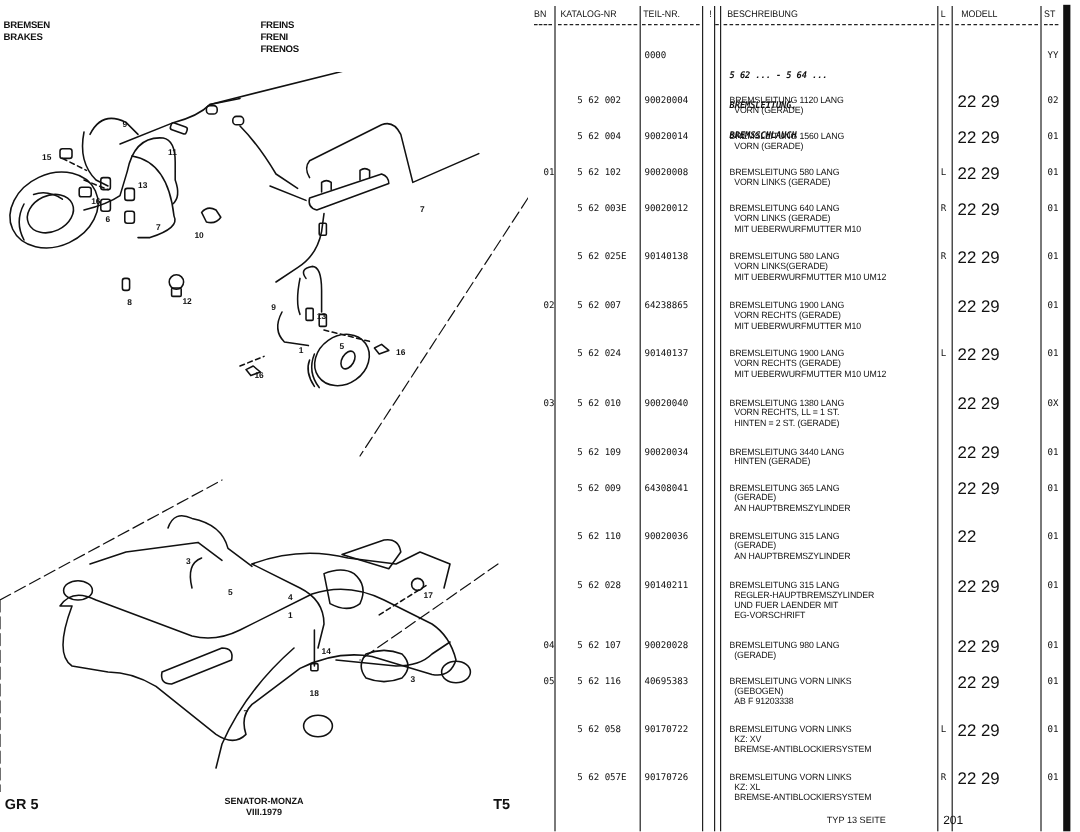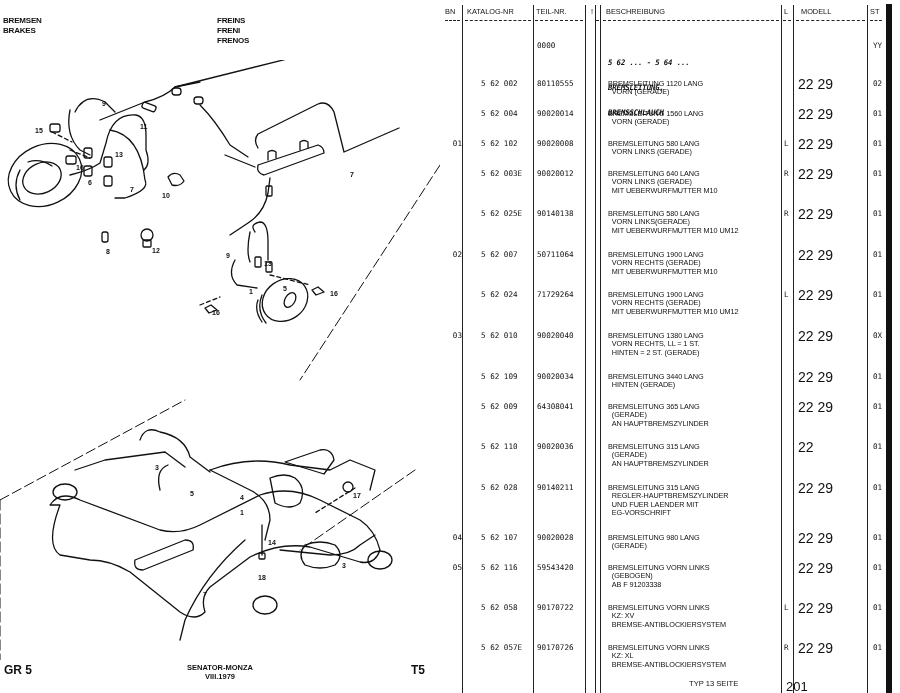--- a/index.html
+++ b/index.html
@@ -32,21 +32,21 @@
   .c-kat { left: 36px; }
   .c-teil { left: 92px; }
   .c-desc { left: 163px; font-family: "Liberation Sans", sans-serif; font-size: 7.6px; letter-spacing: -0.1px; transform: scaleX(0.96); transform-origin:left; }
   .c-desc .sub { padding-left: 4px; display: block; }
   .c-desc .first { display: block; }
   .c-l { left: 339px; }
   .c-mod { left: 353px; font-family: "Liberation Sans", sans-serif; font-size: 14px; }
   .c-st { left: 428px; }
   .italic-hdr { font-family: "DejaVu Sans Mono", monospace; font-style: italic; font-weight: bold; font-size: 7.6px; }
   #typ-line { position: absolute; left: 244px; top: 679px; font-family: "Liberation Sans", sans-serif; font-size: 7.6px; text-align: center; }
-  #seite-num { position: absolute; left: 341px; top: 679px; font-family: "Liberation Sans", sans-serif; font-size: 13px; }
+  #seite-num { position: absolute; left: 341px; top: 679px; font-family: "Liberation Sans", sans-serif; font-size: 10px; }
 </style>
 </head>
 <body>
 
 <div id="title-de" class="hdr-l">
   <div>BREMSEN</div>
   <div>BRAKES</div>
 </div>
 <div id="title-fr" class="hdr-l">
   <div>FREINS</div>
@@ -211,21 +211,21 @@
       <span class="first">BREMSLEITUNG,</span>
       <span class="first">BREMSSCHLAUCH</span>
     </div>
     <div class="c c-st">YY</div>
   </div>
 
   <div id="rows">
       <div class="row" style="top: 80px;">
         <div class="c c-bn"></div>
         <div class="c c-kat">5 62 002</div>
-        <div class="c c-teil">80110555</div>
+        <div class="c c-teil">90020004</div>
         <div class="c c-desc"><span class="first">BREMSLEITUNG 1120 LANG</span><span class="sub">VORN (GERADE)</span></div>
         <div class="c c-l"></div>
         <div class="c c-mod">22 29</div>
         <div class="c c-st">02</div>
       </div>
       <div class="row" style="top: 110px;">
         <div class="c c-bn"></div>
         <div class="c c-kat">5 62 004</div>
         <div class="c c-teil">90020014</div>
         <div class="c c-desc"><span class="first">BREMSLEITUNG 1560 LANG</span><span class="sub">VORN (GERADE)</span></div>
@@ -256,30 +256,30 @@
         <div class="c c-kat">5 62 025E</div>
         <div class="c c-teil">90140138</div>
         <div class="c c-desc"><span class="first">BREMSLEITUNG 580 LANG</span><span class="sub">VORN LINKS(GERADE)</span><span class="sub">MIT UEBERWURFMUTTER M10 UM12</span></div>
         <div class="c c-l">R</div>
         <div class="c c-mod">22 29</div>
         <div class="c c-st">01</div>
       </div>
       <div class="row" style="top: 251px;">
         <div class="c c-bn">02</div>
         <div class="c c-kat">5 62 007</div>
-        <div class="c c-teil">50711064</div>
+        <div class="c c-teil">64238865</div>
         <div class="c c-desc"><span class="first">BREMSLEITUNG 1900 LANG</span><span class="sub">VORN RECHTS (GERADE)</span><span class="sub">MIT UEBERWURFMUTTER M10</span></div>
         <div class="c c-l"></div>
         <div class="c c-mod">22 29</div>
         <div class="c c-st">01</div>
       </div>
       <div class="row" style="top: 291px;">
         <div class="c c-bn"></div>
         <div class="c c-kat">5 62 024</div>
-        <div class="c c-teil">71729264</div>
+        <div class="c c-teil">90140137</div>
         <div class="c c-desc"><span class="first">BREMSLEITUNG 1900 LANG</span><span class="sub">VORN RECHTS (GERADE)</span><span class="sub">MIT UEBERWURFMUTTER M10 UM12</span></div>
         <div class="c c-l">L</div>
         <div class="c c-mod">22 29</div>
         <div class="c c-st">01</div>
       </div>
       <div class="row" style="top: 332px;">
         <div class="c c-bn">03</div>
         <div class="c c-kat">5 62 010</div>
         <div class="c c-teil">90020040</div>
         <div class="c c-desc"><span class="first">BREMSLEITUNG 1380 LANG</span><span class="sub">VORN RECHTS, LL = 1 ST.</span><span class="sub">HINTEN = 2 ST. (GERADE)</span></div>
@@ -328,21 +328,21 @@
         <div class="c c-kat">5 62 107</div>
         <div class="c c-teil">90020028</div>
         <div class="c c-desc"><span class="first">BREMSLEITUNG 980 LANG</span><span class="sub">(GERADE)</span></div>
         <div class="c c-l"></div>
         <div class="c c-mod">22 29</div>
         <div class="c c-st">01</div>
       </div>
       <div class="row" style="top: 564px;">
         <div class="c c-bn">05</div>
         <div class="c c-kat">5 62 116</div>
-        <div class="c c-teil">59543420</div>
+        <div class="c c-teil">40695383</div>
         <div class="c c-desc"><span class="first">BREMSLEITUNG VORN LINKS</span><span class="sub">(GEBOGEN)</span><span class="sub">AB F 91203338</span></div>
         <div class="c c-l"></div>
         <div class="c c-mod">22 29</div>
         <div class="c c-st">01</div>
       </div>
       <div class="row" style="top: 604px;">
         <div class="c c-bn"></div>
         <div class="c c-kat">5 62 058</div>
         <div class="c c-teil">90170722</div>
         <div class="c c-desc"><span class="first">BREMSLEITUNG VORN LINKS</span><span class="sub">KZ: XV</span><span class="sub">BREMSE-ANTIBLOCKIERSYSTEM</span></div>

